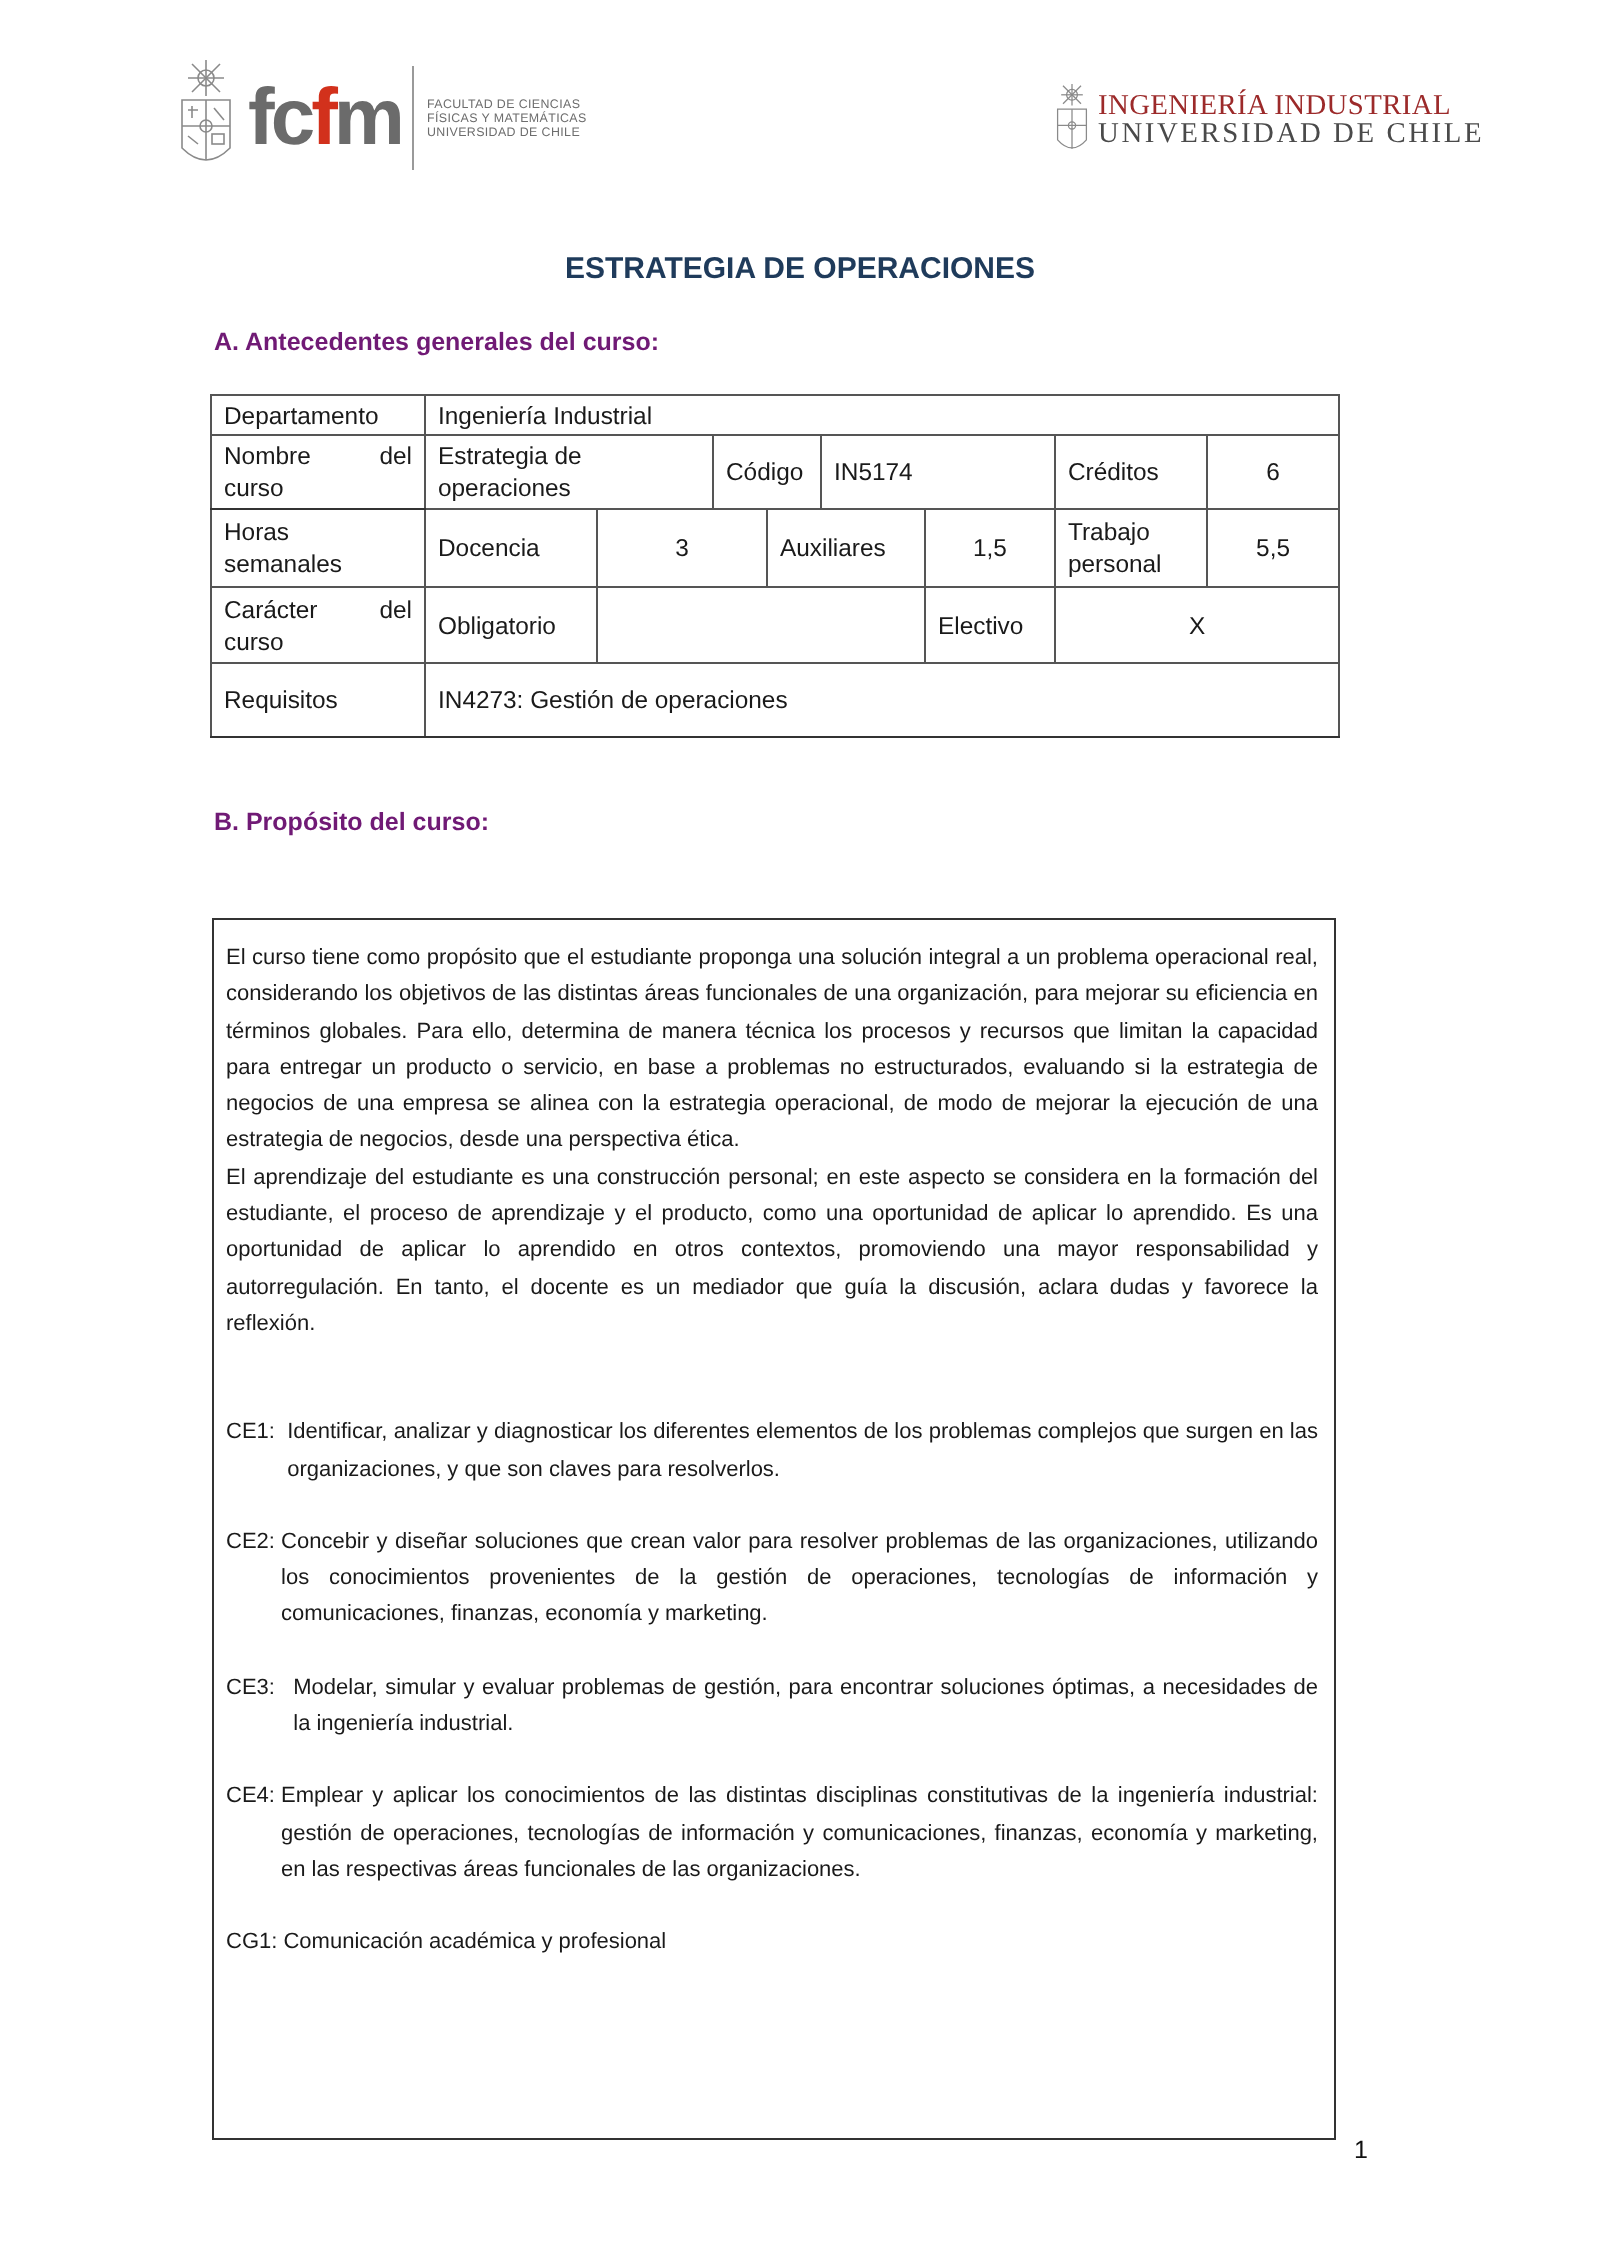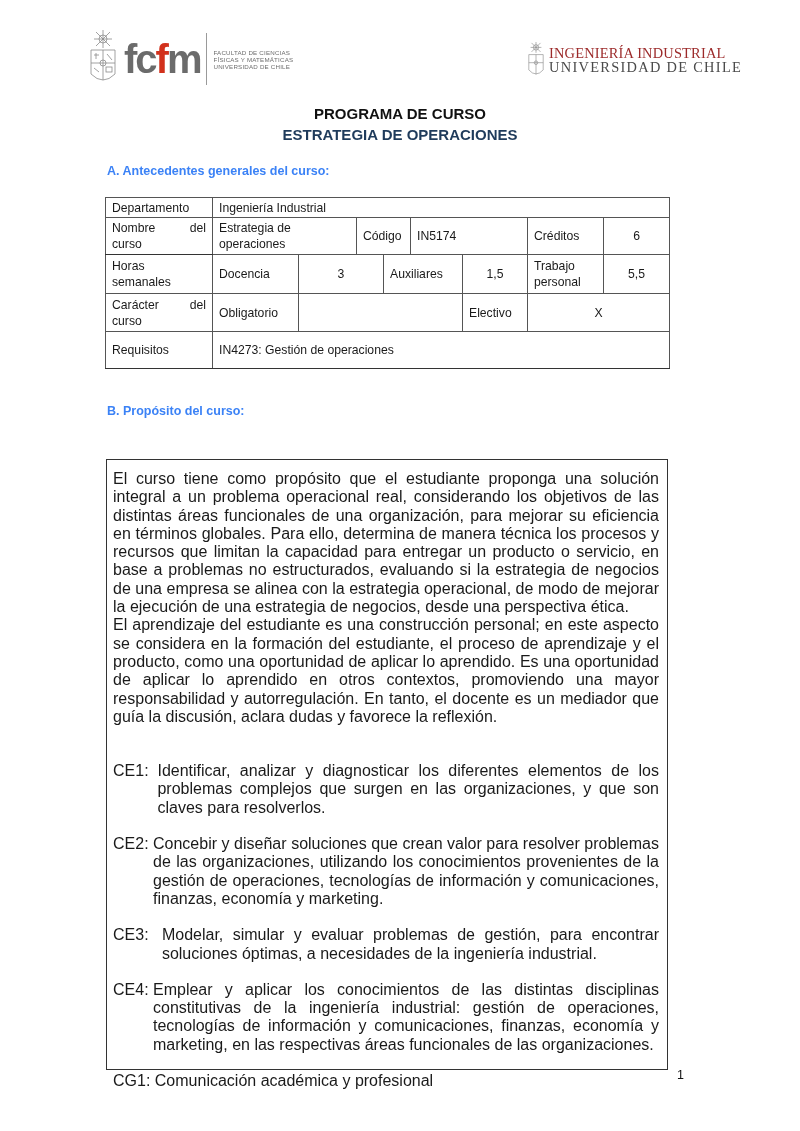--- a/index.html
+++ b/index.html
@@ -19,21 +19,21 @@
   .logo-ii { position: absolute; left: 527px; top: 40px; display: flex; align-items: center; }
   .ii-text { margin-left: 4px; font-family: "Liberation Serif", serif; line-height: 14px; }
   .ii-line1 { color: #9c2a2a; font-size: 14.4px; letter-spacing: 0.2px; }
   .ii-line2 { color: #4a4a4a; font-size: 14.4px; letter-spacing: 1.3px; }
 
   
   .title { position: absolute; left: 0; width: 800px; text-align: center; font-weight: bold;
            font-family: "Liberation Sans", sans-serif; }
   .title-1 { top: 105px; font-size: 15px; color: #111; }
   .title-2 { top: 126px; font-size: 15px; color: #1f3b5b; }
-  .section-head { position: absolute; left: 107px; font-size: 12.5px; font-weight: bold; color: #3b82f6; }
+  .section-head { position: absolute; left: 107px; font-size: 12.5px; font-weight: bold; color: #701a75; }
   .sec-a { top: 164px; }
   .sec-b { top: 404px; }
 
   
   .info-table { position: absolute; left: 105px; top: 197px; width: 564px; border-collapse: collapse;
                 font-size: 12.2px; color: #1a1a1a; table-layout: fixed; padding-left: 42px; }
   .info-table td { border: 1px solid #555; padding: 0 6px; vertical-align: middle; line-height: 16px; }
   .info-table .lbl { text-align: justify; text-align-last: justify; }
   .info-table .c { text-align: center; }
   .r1 td { height: 19px; }
@@ -41,21 +41,21 @@
   .r3 td { height: 37px; }
   .r4 td { height: 38px; }
   .r5 td { height: 37px; }
   .r6 td { height: 36px; }
   .info-table tr.r6 td { border-bottom: 1.5px solid #333; }
   .info-table tr.r2 td:first-child { border-bottom: 1.5px solid #333; }
 
   
   .purpose-box { position: absolute; left: 106px; top: 459px; width: 562px; height: 611px;
                  border: 1.5px solid #333; box-sizing: border-box; }
-  .purpose-text { position: absolute; left: 113px; top: 470px; width: 546px; font-size: 16px;
+  .purpose-text { position: absolute; left: 113px; top: 470px; width: 546px; font-size: 11px;
                   line-height: 18.3px; color: #1a1a1a; }
   .purpose-text p { margin: 0; text-align: justify; }
   .purpose-text .gap { height: 18px; }
   .comp { display: flex; text-align: justify; }
   .comp .code { flex: 0 0 auto; white-space: pre; }
   .comp .body { flex: 1; }
 
   .page-number { position: absolute; left: 677px; top: 1068px; font-size: 12.5px; color: #111; }
 </style>
 </head>
@@ -103,21 +103,20 @@
           <line x1="2" y1="23" x2="18" y2="23"></line>
         <circle cx="10" cy="23" r="2"></circle>
       </g>
     </svg>
     <div class="ii-text">
       <div class="ii-line1">INGENIERÍA INDUSTRIAL</div>
       <div class="ii-line2">UNIVERSIDAD DE CHILE</div>
     </div>
   </div>
 
-  <div class="title title-1">PROGRAMA DE CURSO</div>
   <div class="title title-2">ESTRATEGIA DE OPERACIONES</div>
 
   <div class="section-head sec-a">A. Antecedentes generales del curso:</div>
 
   <table class="info-table">
     <colgroup>
       <col style="width:107px">
         <col style="width:86px">
         <col style="width:58px">
         <col style="width:27px">

